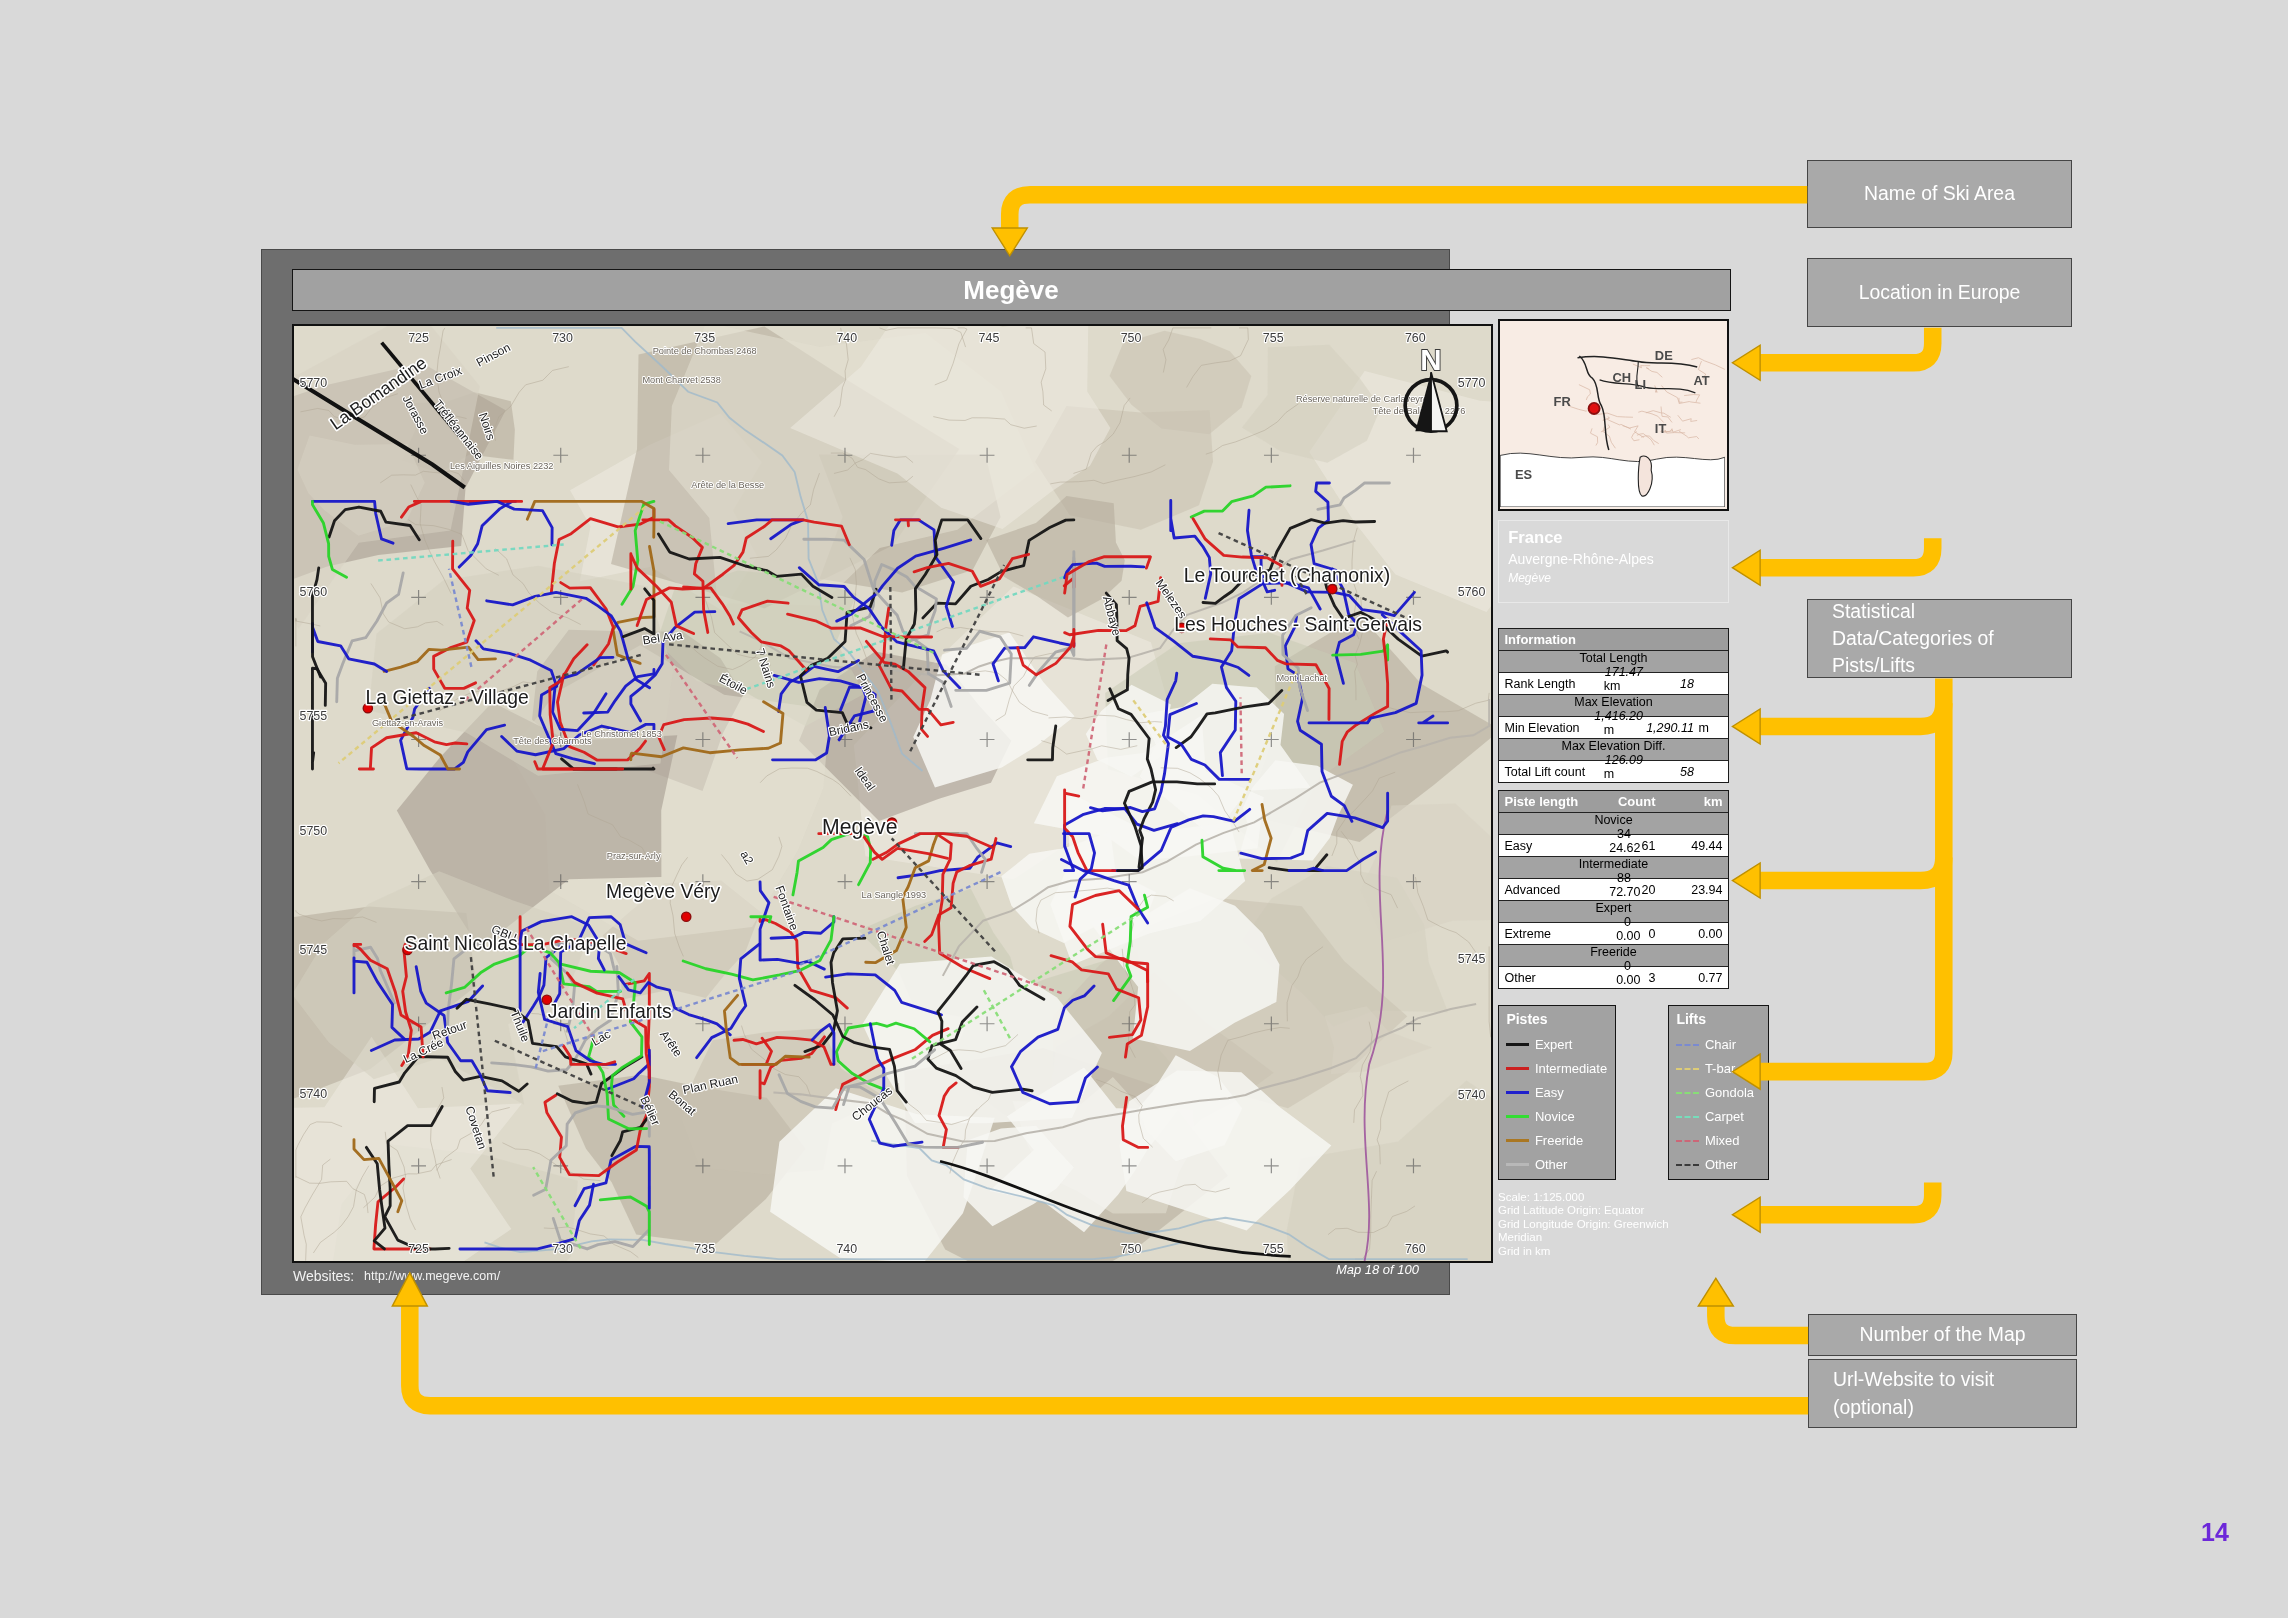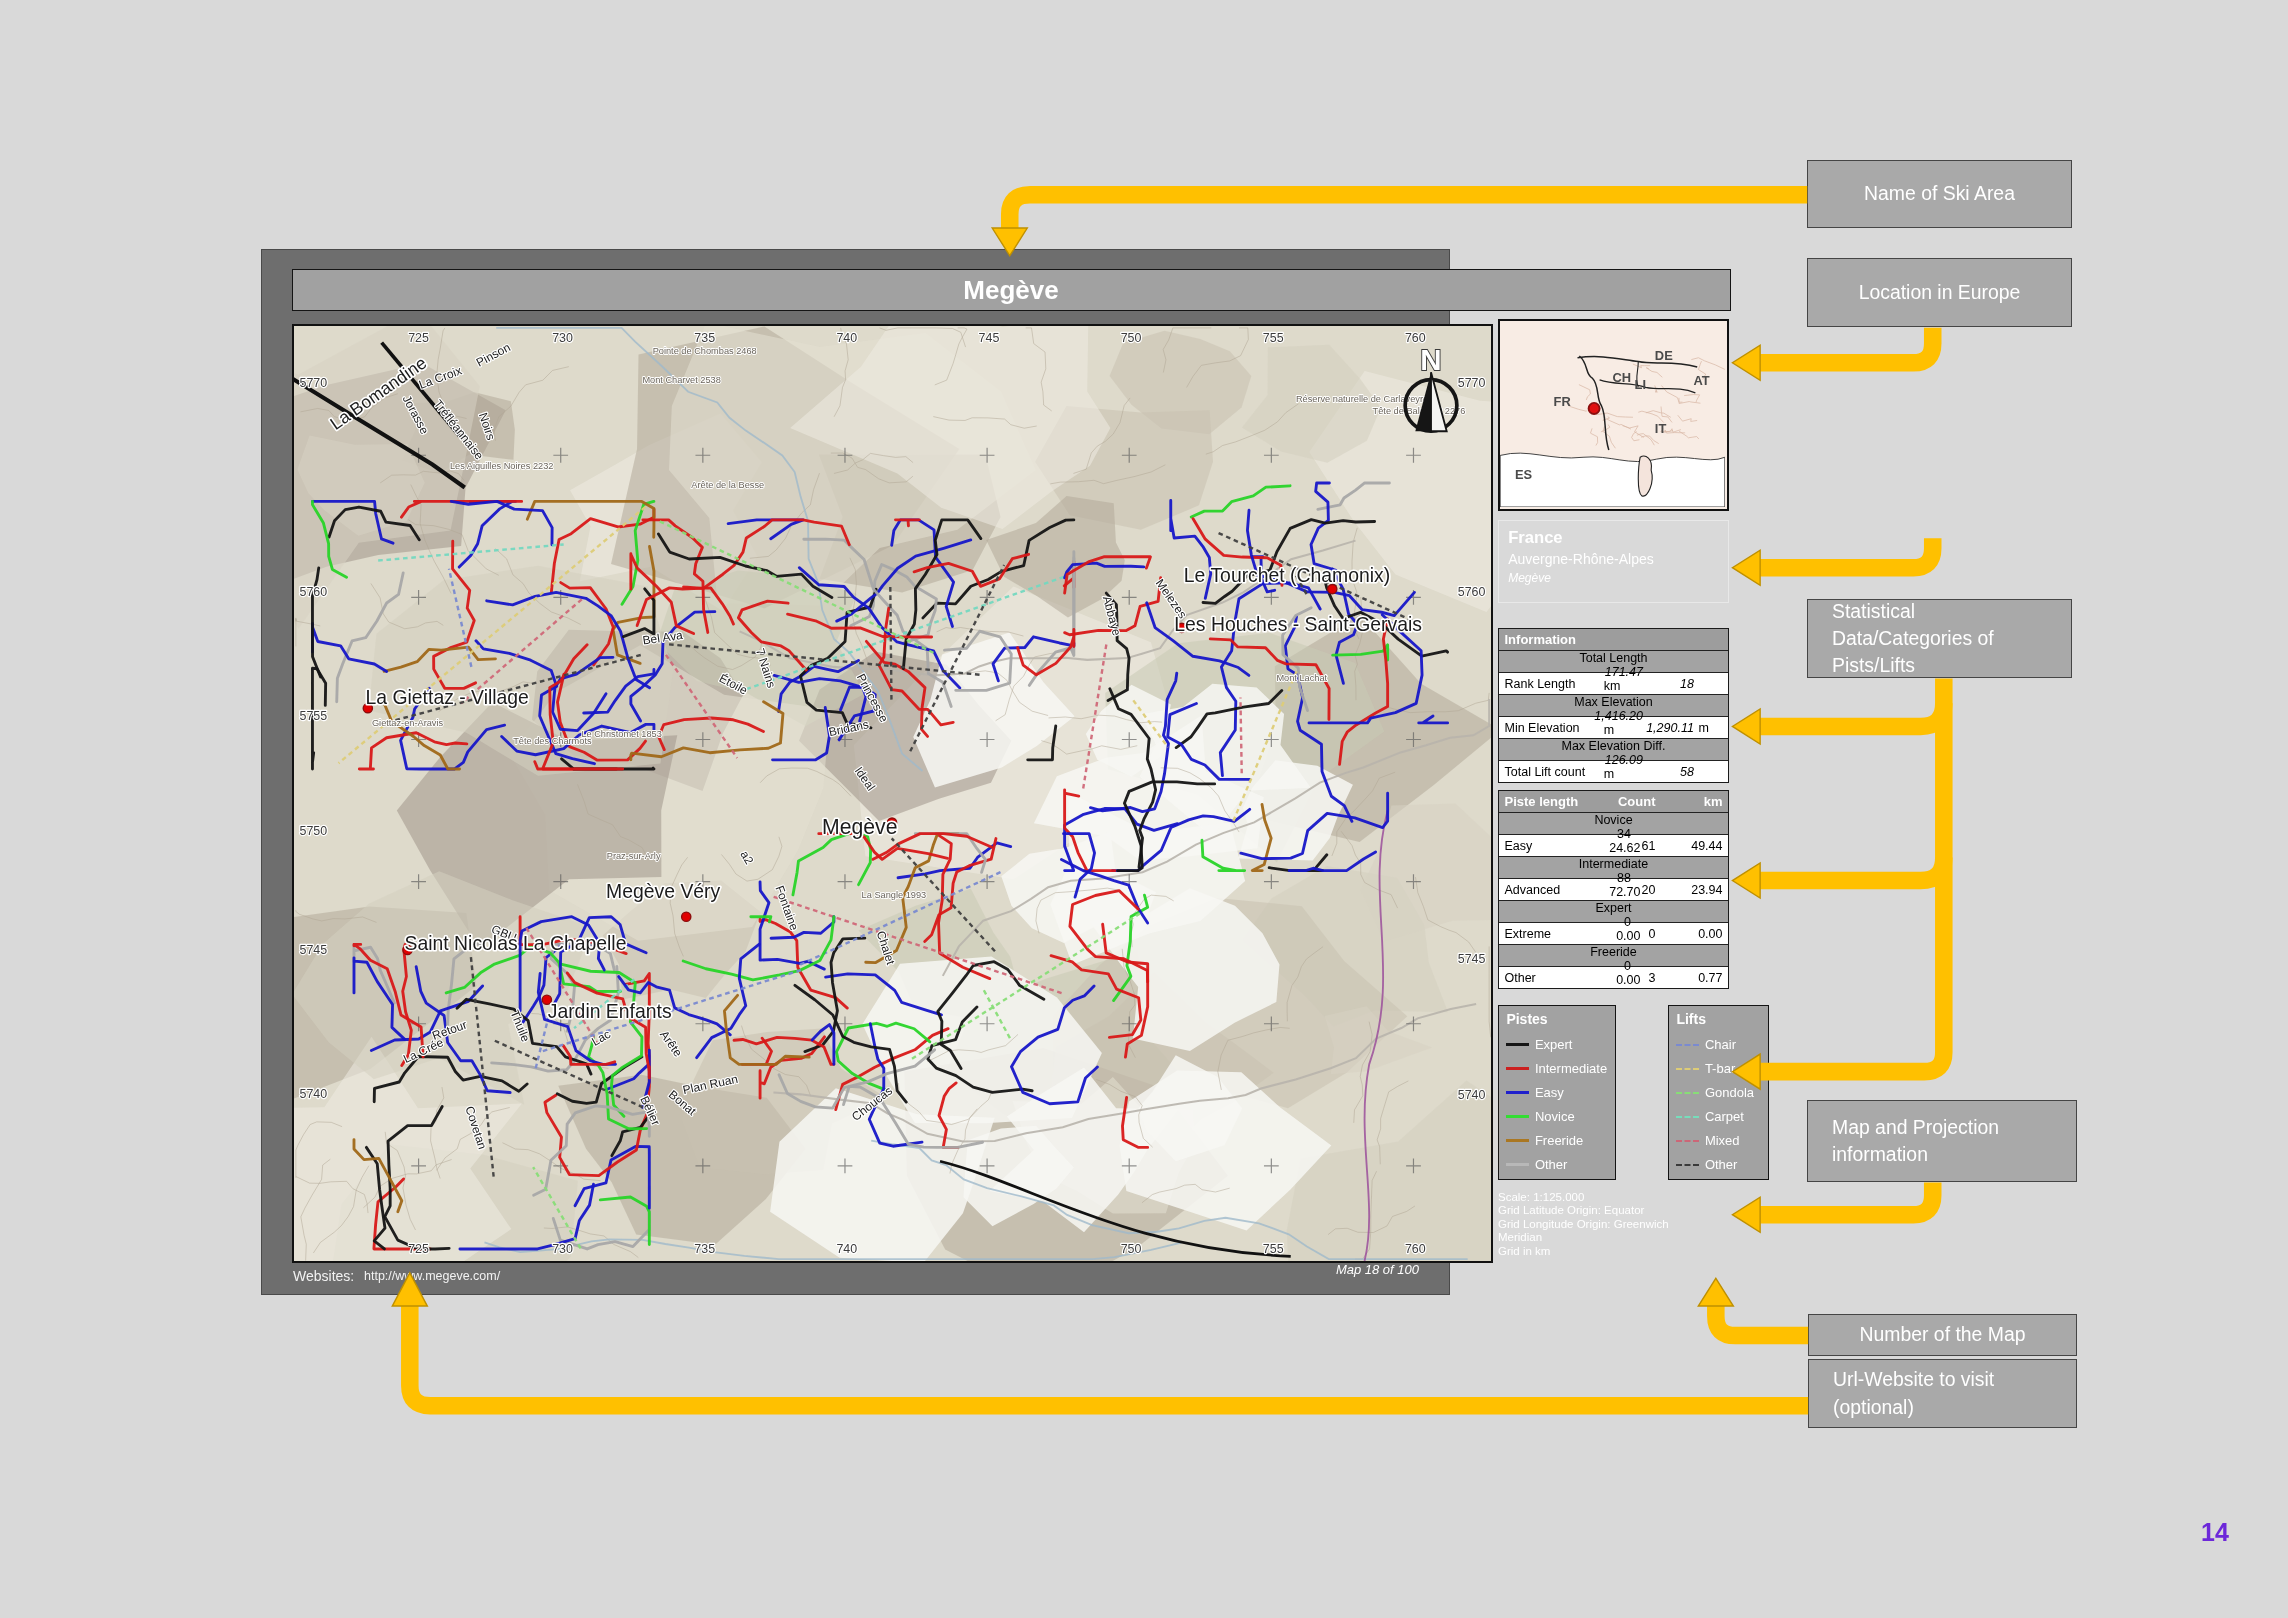--- a/index.html
+++ b/index.html
@@ -781,23 +781,20 @@
 
   <div id="ann0" class="annbox">
     <span>Name of Ski Area</span>
     </div>
   <div id="ann1" class="annbox">
     <span>Location in Europe</span>
     </div>
   <div id="ann3" class="annbox">
     <span>Statistical Data/Categories of Pists/Lifts</span>
     </div>
-  <div id="ann4" class="annbox">
-    <span>Map and Projection information</span>
-    </div>
   <div id="ann5" class="annbox">
     <span>Number of the Map</span>
     </div>
   <div id="ann6" class="annbox">
     <span>Url-Website to visit (optional)</span>
     </div>
 
   <svg id="arrows" viewBox="0 0 2480 1754">
     <g fill="none" stroke="#FFC000" stroke-width="19">
       <path d="M1958 211 H1116 Q1094 211 1094 232 V248"></path>

